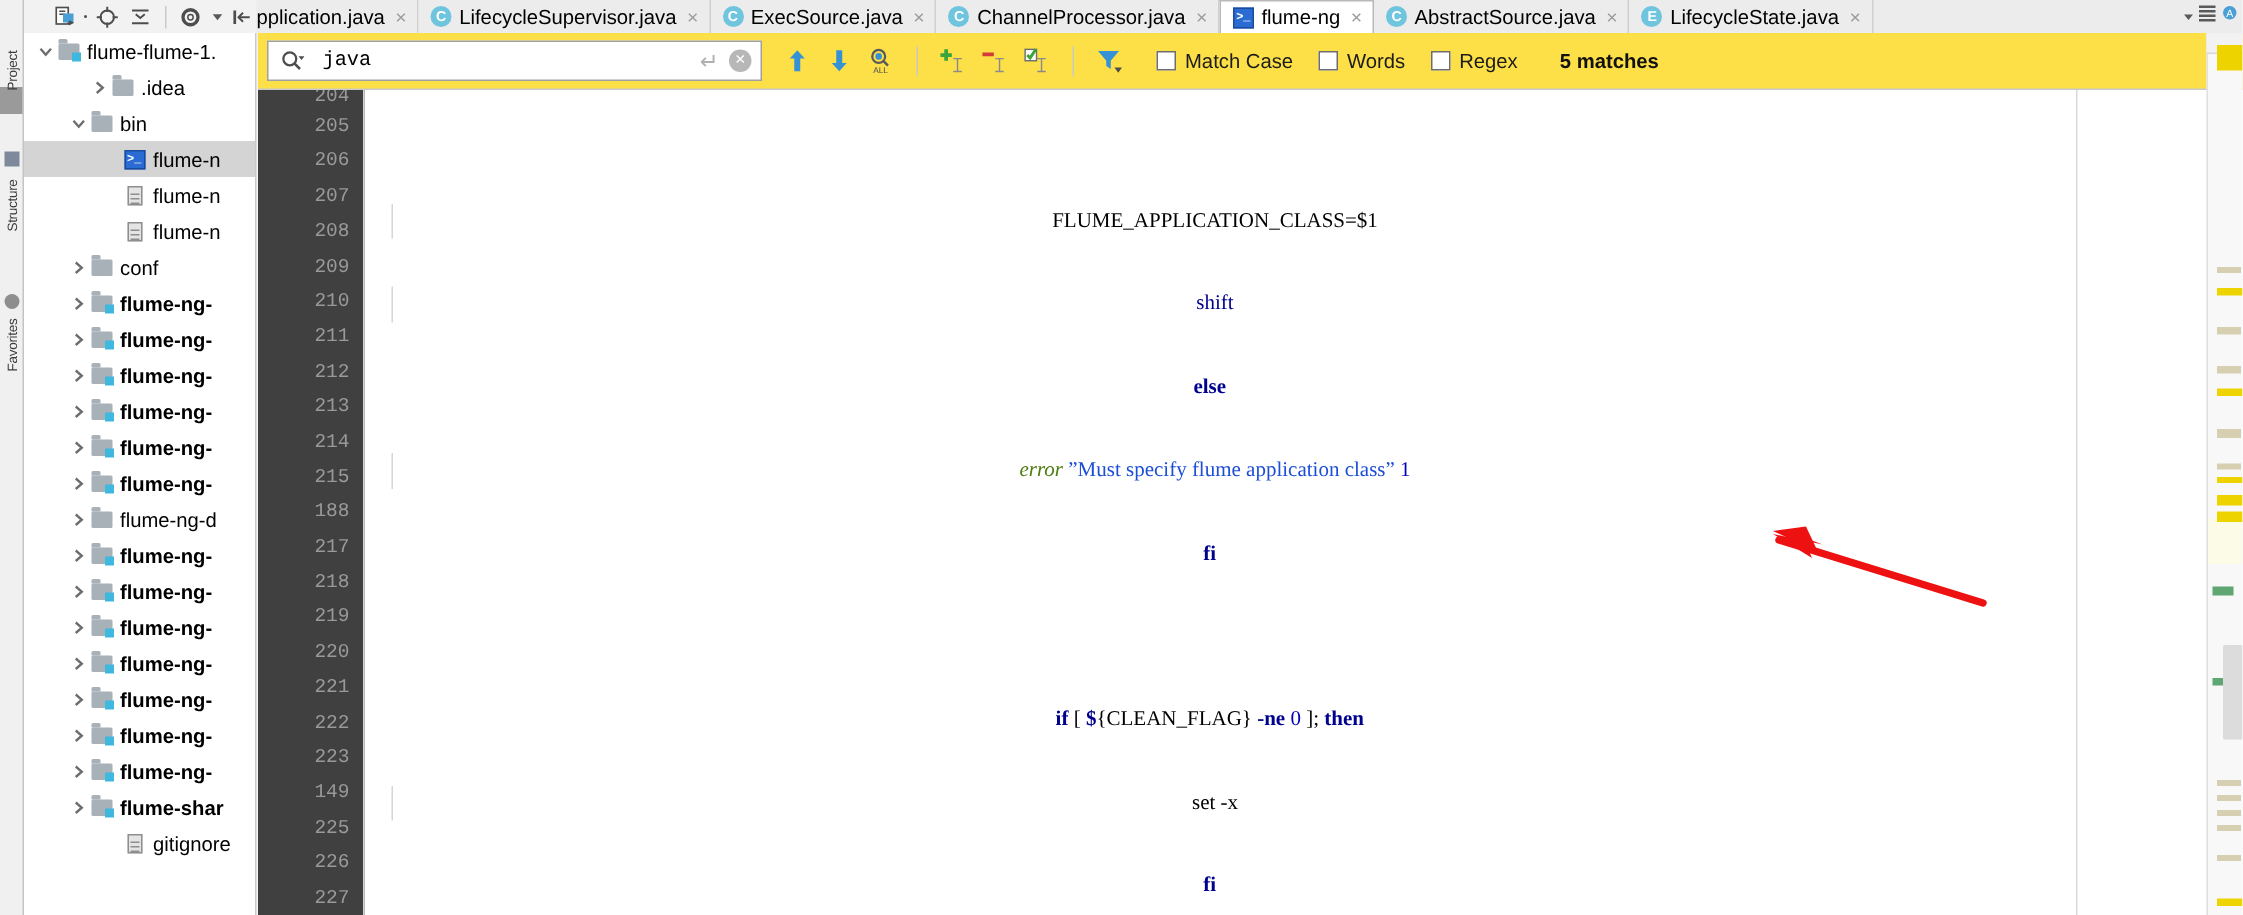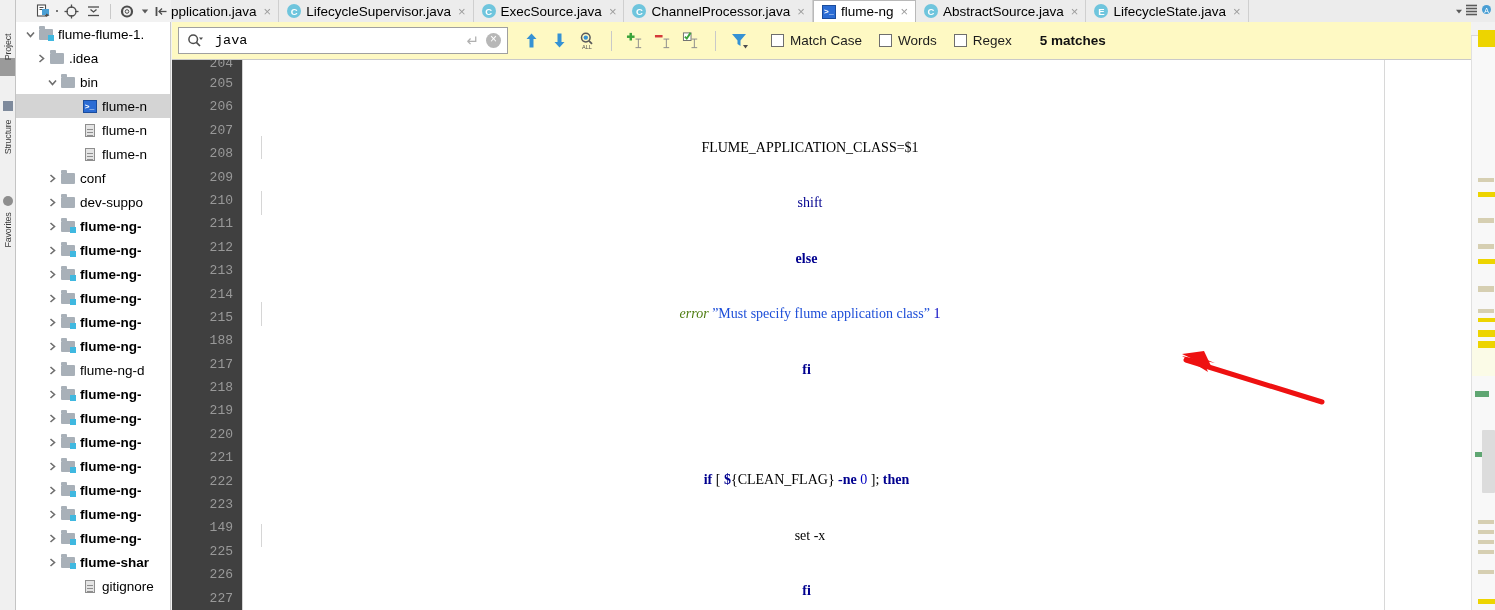--- a/index.html
+++ b/index.html
@@ -216,21 +216,21 @@
     display: flex; align-items: center; justify-content: center;
     font-family: "Liberation Mono", monospace;
   }
   .tree-label { margin-left: 4px; }
   .tree-label.bold { font-weight: bold; }
 
   
   .findbar {
     position: absolute; left: 172px; top: 22px;
     width: 1323px; height: 38px;
-    background: #fef9c3;
+    background: #fde047;
     border-bottom: 1px solid #c9c9c9;
     display: flex; align-items: center;
   }
   .search-box {
     margin-left: 6px;
     width: 330px; height: 27px;
     background: #ffffff;
     border: 1px solid #a0a0a0;
     display: flex; align-items: center;
     padding: 0 6px 0 8px;
@@ -492,21 +492,21 @@
               <polyline points="2,3.5 5.5,7.5 9,3.5" fill="none" stroke="#6e6e6e" stroke-width="1.6"></polyline>
             </svg>
           </span>
           <span class="folder">
             <span class="f-shape">
               <span class="f-badge"></span>
             </span>
           </span>
           <span class="tree-label">flume-flume-1.</span>
         </div>
-        <div class="tree-row" style="padding-left: 19px;">
+        <div class="tree-row" style="padding-left: 44px;">
           <span class="arrow">
             <svg width="11" height="11" viewBox="0 0 11 11">
               <polyline points="3.5,2 7.5,5.5 3.5,9" fill="none" stroke="#6e6e6e" stroke-width="1.6"></polyline>
             </svg>
           </span>
           <span class="folder">
             <span class="f-shape"></span>
           </span>
           <span class="tree-label">.idea</span>
         </div>
@@ -557,31 +557,20 @@
         <div class="tree-row" style="padding-left: 30px;">
           <span class="arrow">
             <svg width="11" height="11" viewBox="0 0 11 11">
               <polyline points="3.5,2 7.5,5.5 3.5,9" fill="none" stroke="#6e6e6e" stroke-width="1.6"></polyline>
             </svg>
           </span>
           <span class="folder">
             <span class="f-shape"></span>
           </span>
           <span class="tree-label">conf</span>
-        </div>
-        <div class="tree-row" style="padding-left: 30px;">
-          <span class="arrow">
-            <svg width="11" height="11" viewBox="0 0 11 11">
-              <polyline points="3.5,2 7.5,5.5 3.5,9" fill="none" stroke="#6e6e6e" stroke-width="1.6"></polyline>
-            </svg>
-          </span>
-          <span class="folder">
-            <span class="f-shape"></span>
-          </span>
-          <span class="tree-label">dev-suppo</span>
         </div>
         <div class="tree-row" style="padding-left: 30px;">
           <span class="arrow">
             <svg width="11" height="11" viewBox="0 0 11 11">
               <polyline points="3.5,2 7.5,5.5 3.5,9" fill="none" stroke="#6e6e6e" stroke-width="1.6"></polyline>
             </svg>
           </span>
           <span class="folder">
             <span class="f-shape">
               <span class="f-badge"></span>

